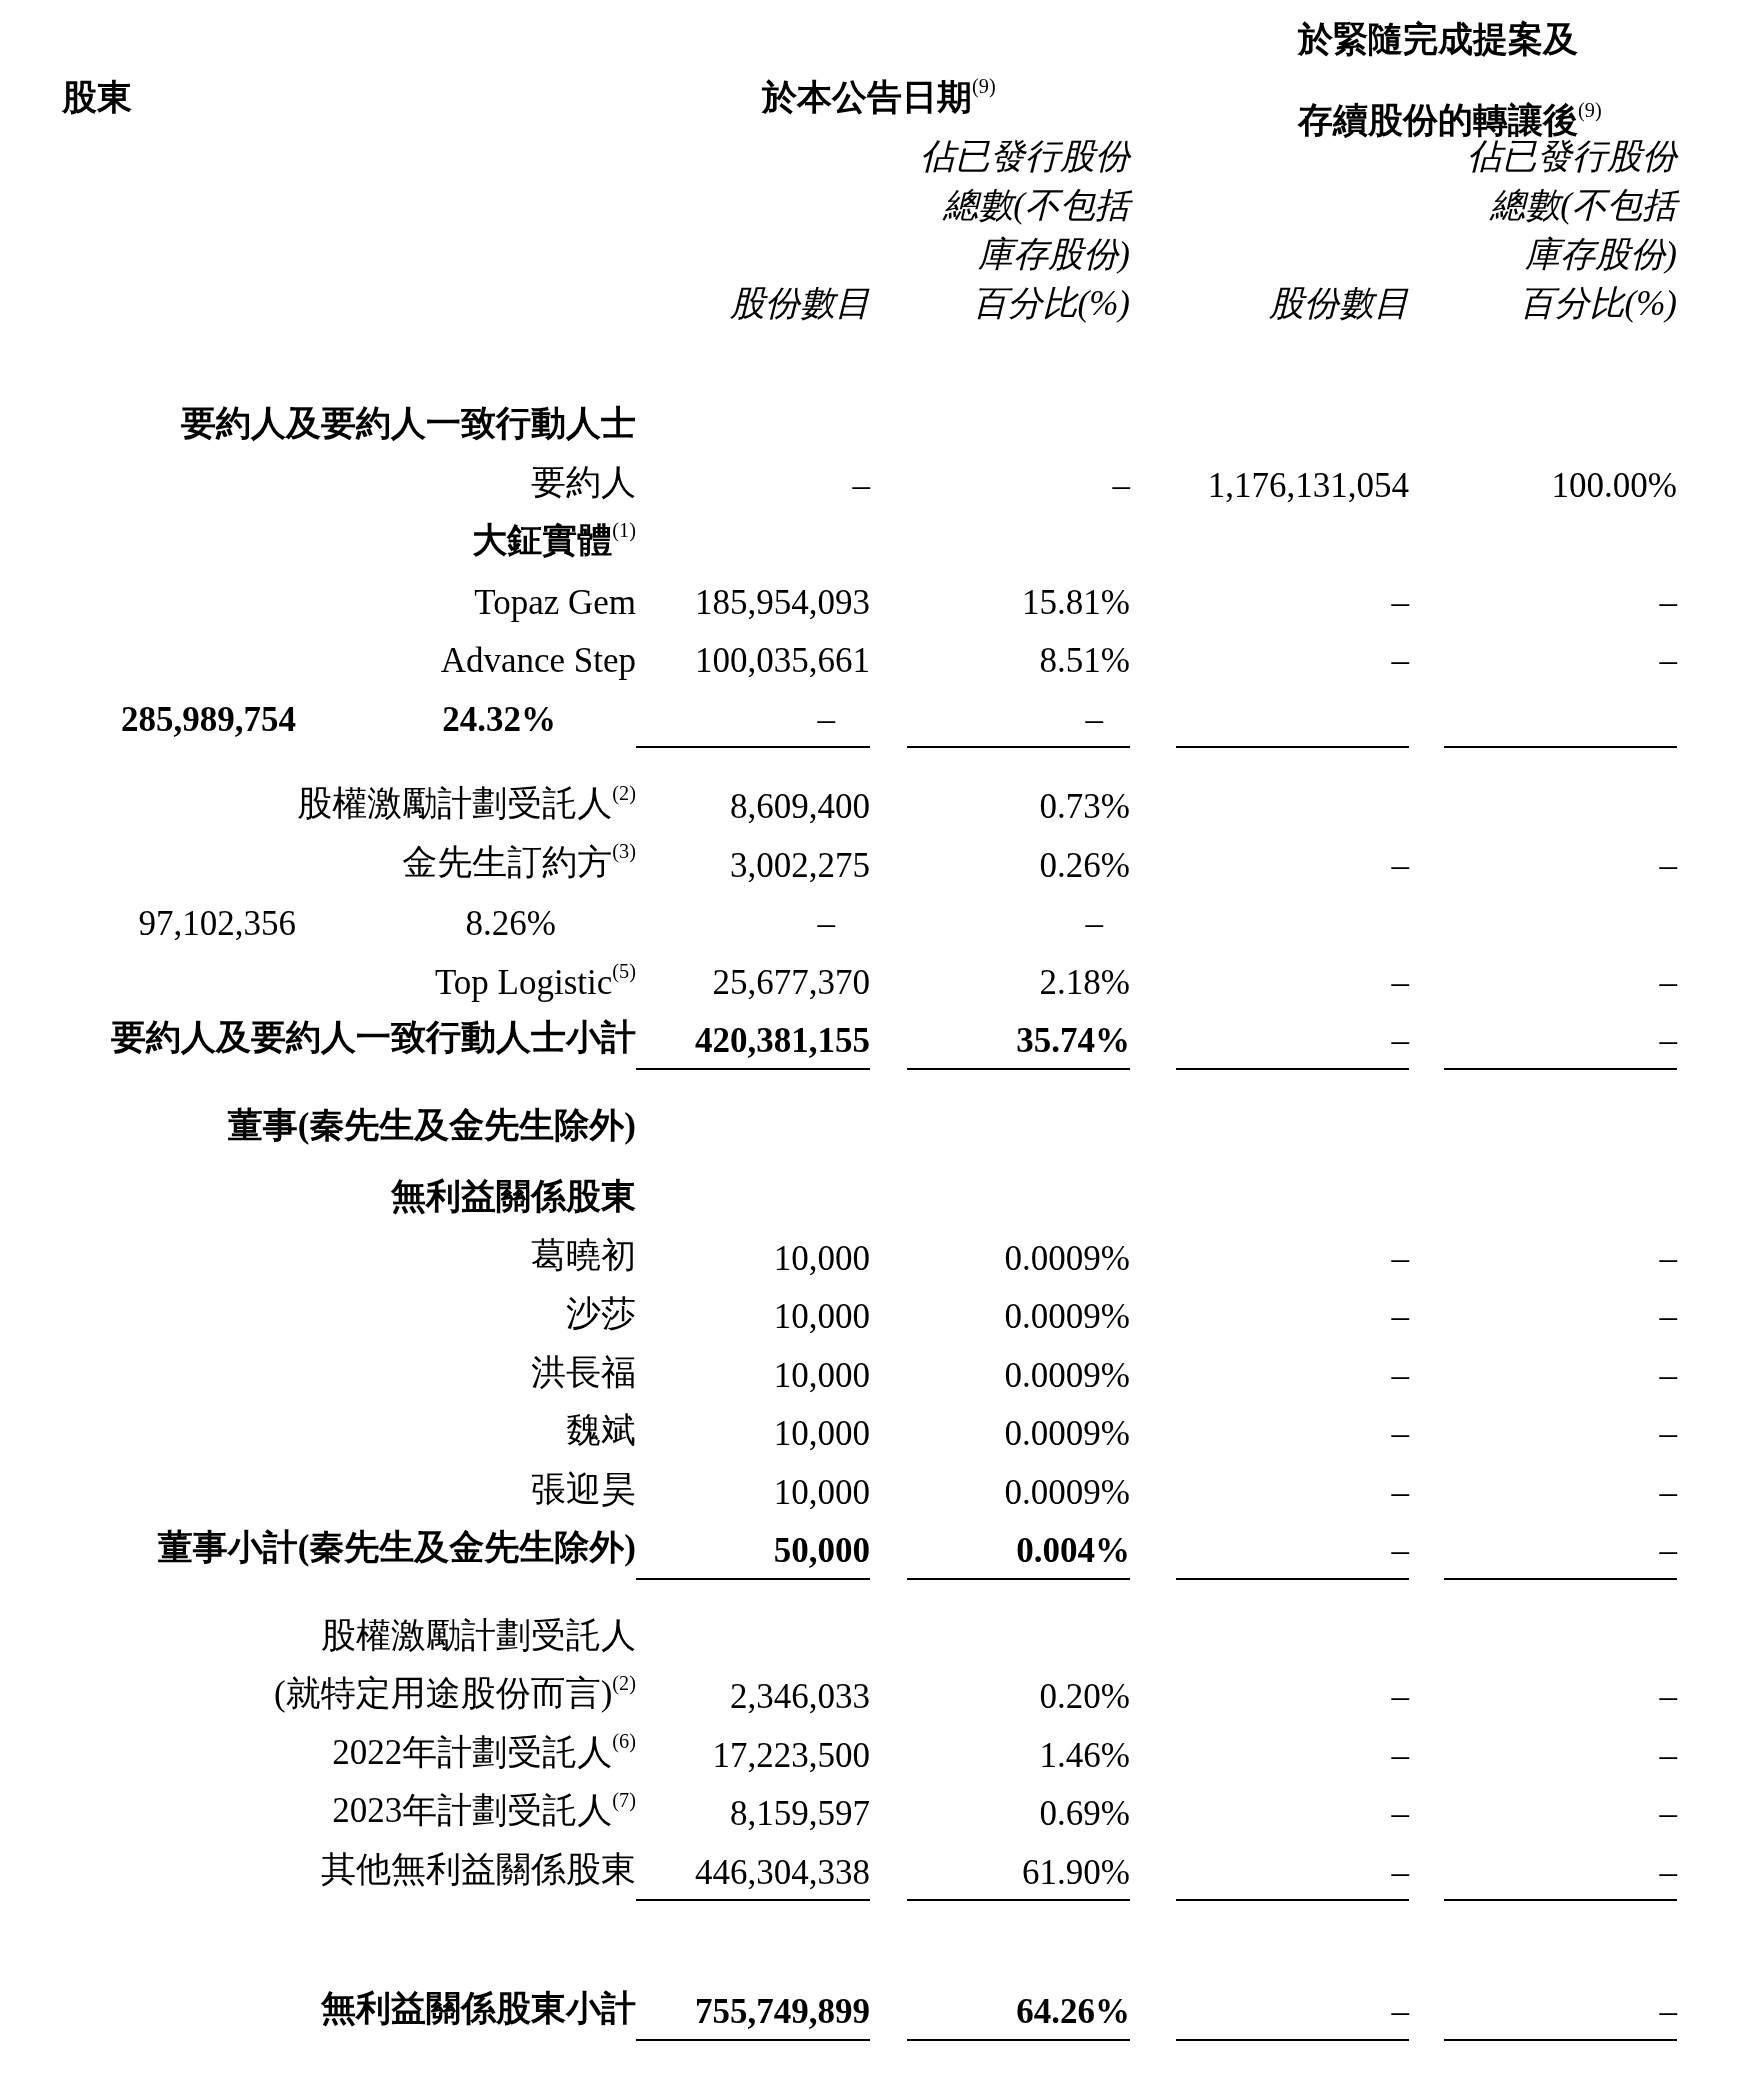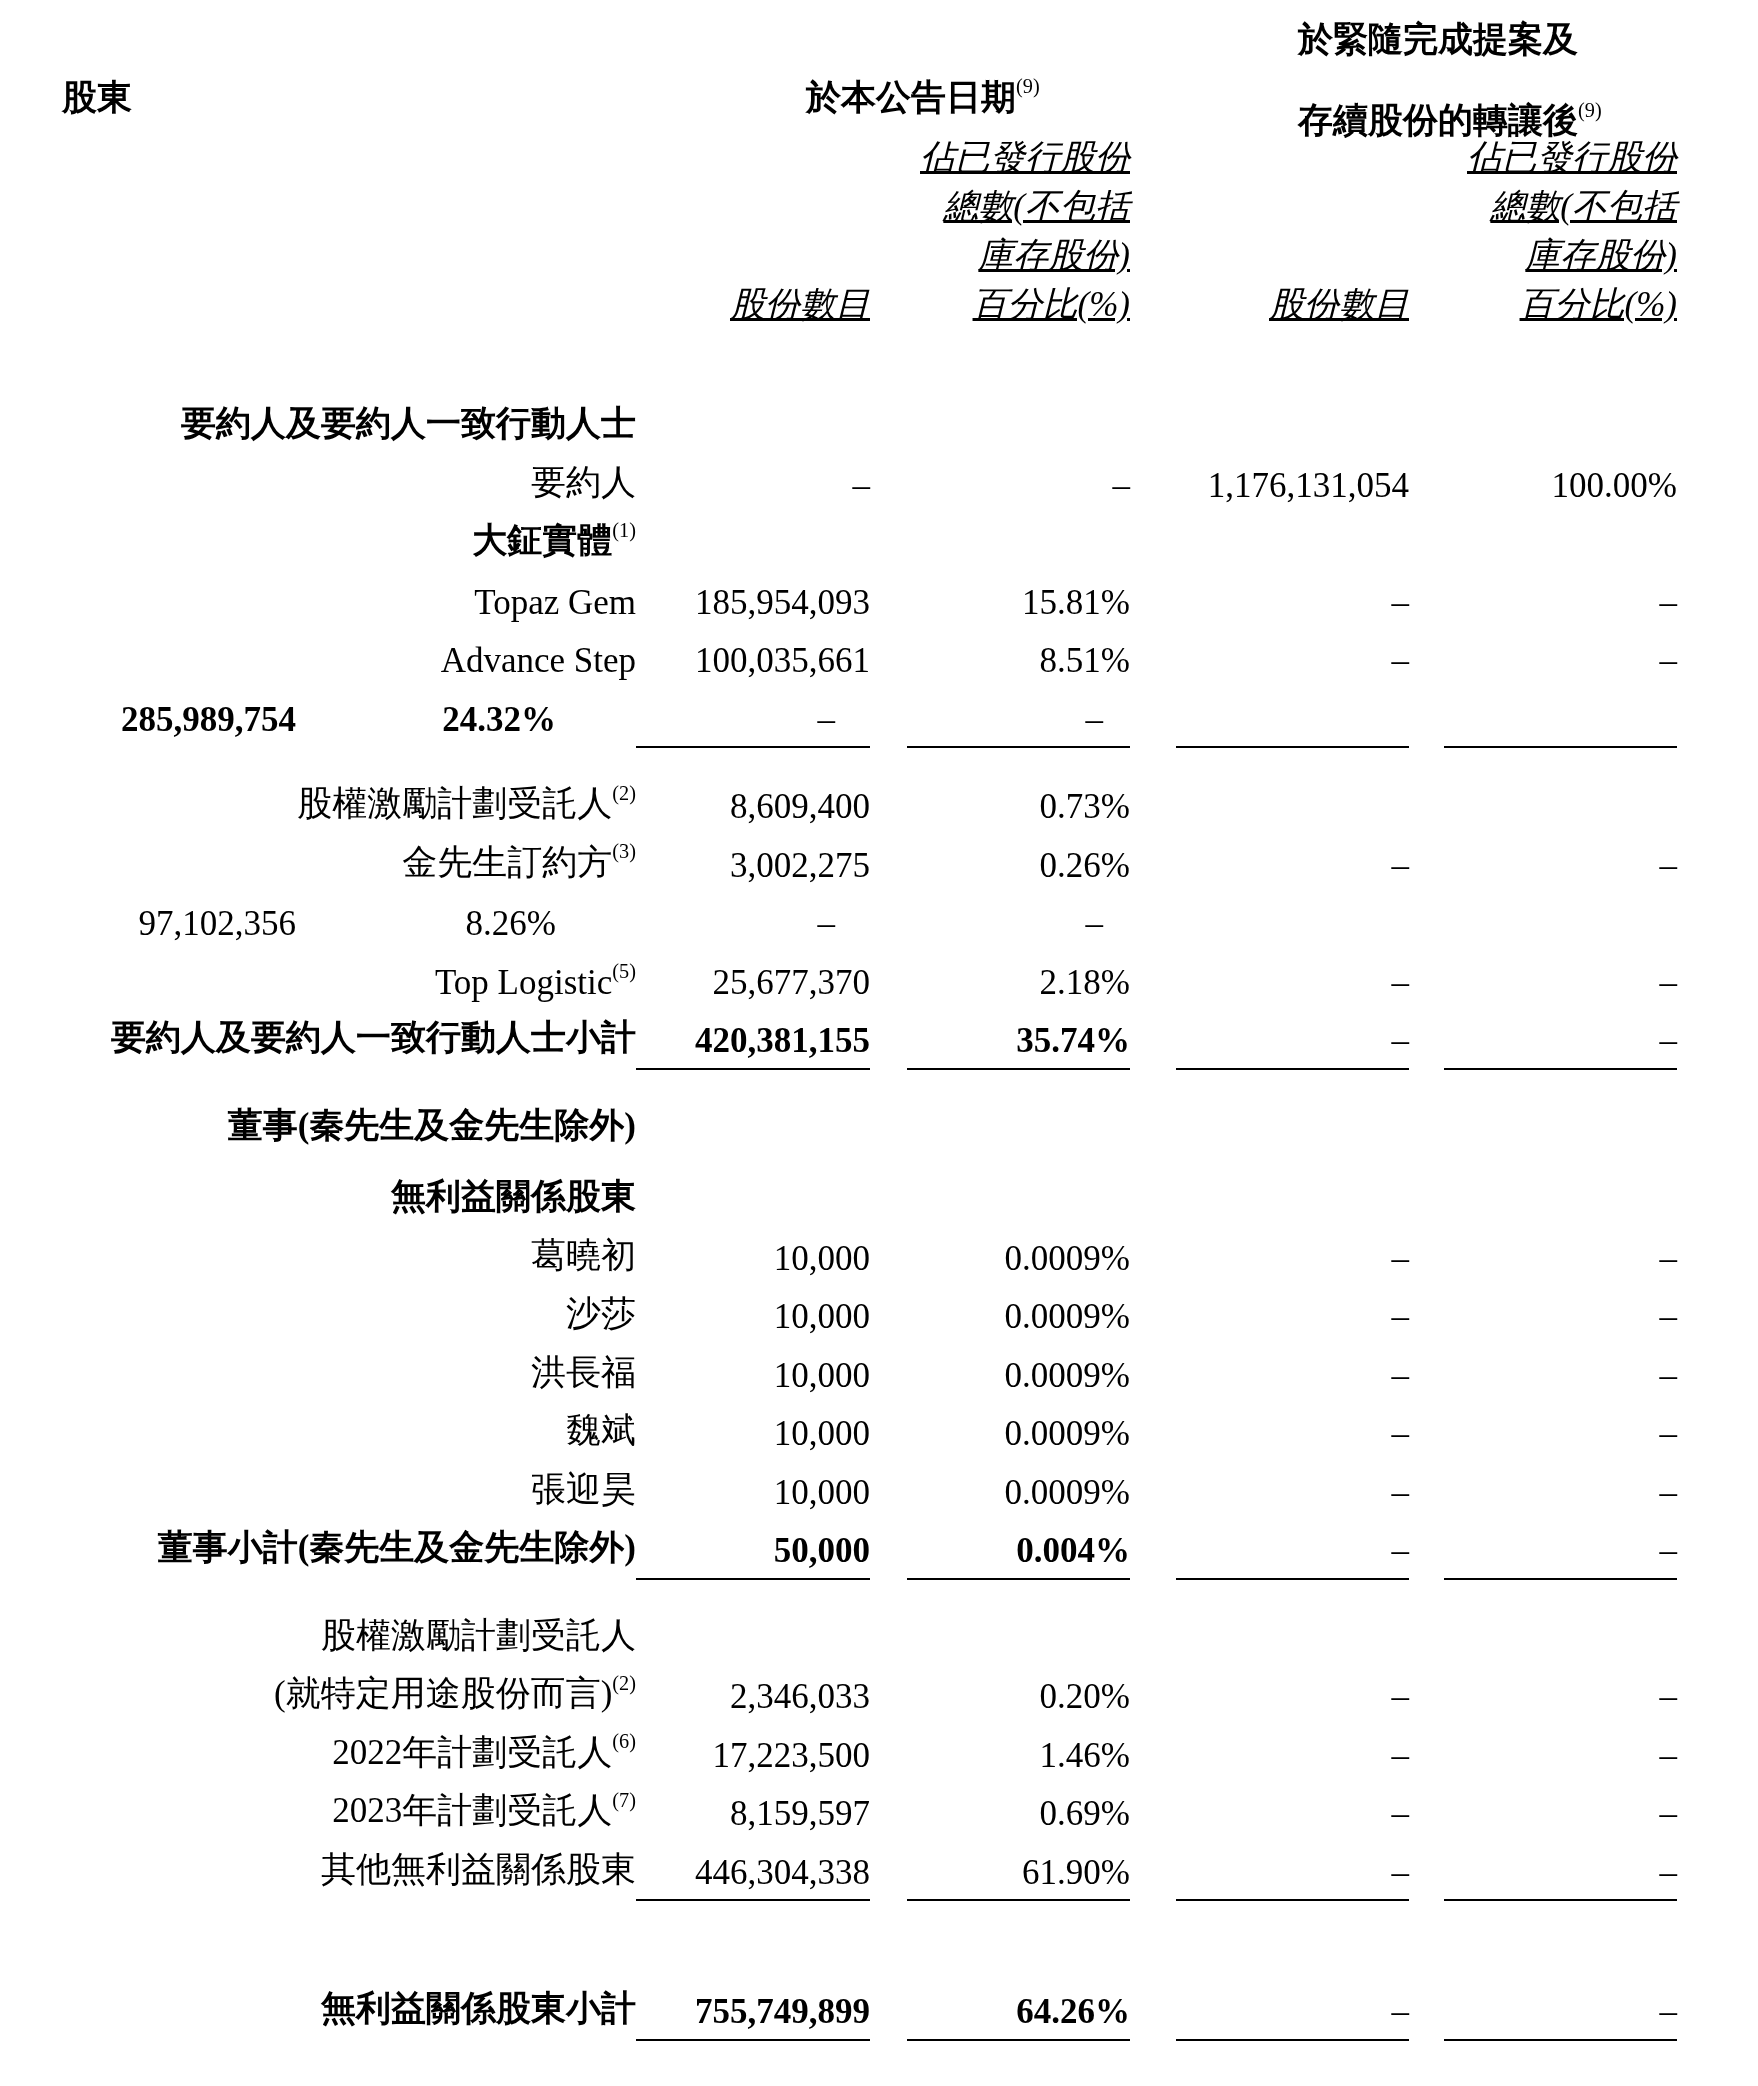--- a/index.html
+++ b/index.html
@@ -15,41 +15,41 @@
     padding: 9.8px 82px 0 62px;
     overflow: hidden;
   }
   
   .header { position: relative; height: 366px; }
   .h-shareholder {
     position: absolute; left: 0; top: 64px;
     font-weight: 700; white-space: nowrap;
   }
   .h-g1 {
-    position: absolute; left: 744px; top: 64px;
+    position: absolute; left: 700px; top: 64px;
     font-weight: 700; white-space: nowrap;
   }
   .h-g2 {
     position: absolute; left: 1236px; top: 6.5px;
     font-weight: 700; white-space: nowrap;
   }
   .h-g2 .g2-line2 { margin-top: 34px; }
   sup {
     font-size: 0.58em;
     font-weight: 400;
     position: relative;
     top: -0.15em;
     vertical-align: super;
     line-height: 0;
   }
   .subheader {
     position: absolute; left: 0; right: 0; top: 123px;
     font-style: italic;
   }
-  .subheader .row { height: 49px; align-items: center; text-decoration: underline; }
+  .subheader .row { height: 49px; align-items: flex-start; }
   
   .row { display: flex; align-items: flex-end; }
   .cell { white-space: nowrap; box-sizing: border-box; }
   .cell.label { flex: 1 1 auto; text-align: right; min-width: 0; }
   .cell.label.indent { padding-left: 38px; }
   .cell.num { flex: 0 0 auto; text-align: right; }
   .c2 { width: 234px; }
   .c3 { width: 223px; margin-left: 37px; }
   .c4 { width: 233px; margin-left: 46px; }
   .c5 { width: 233px; margin-left: 35px; }

